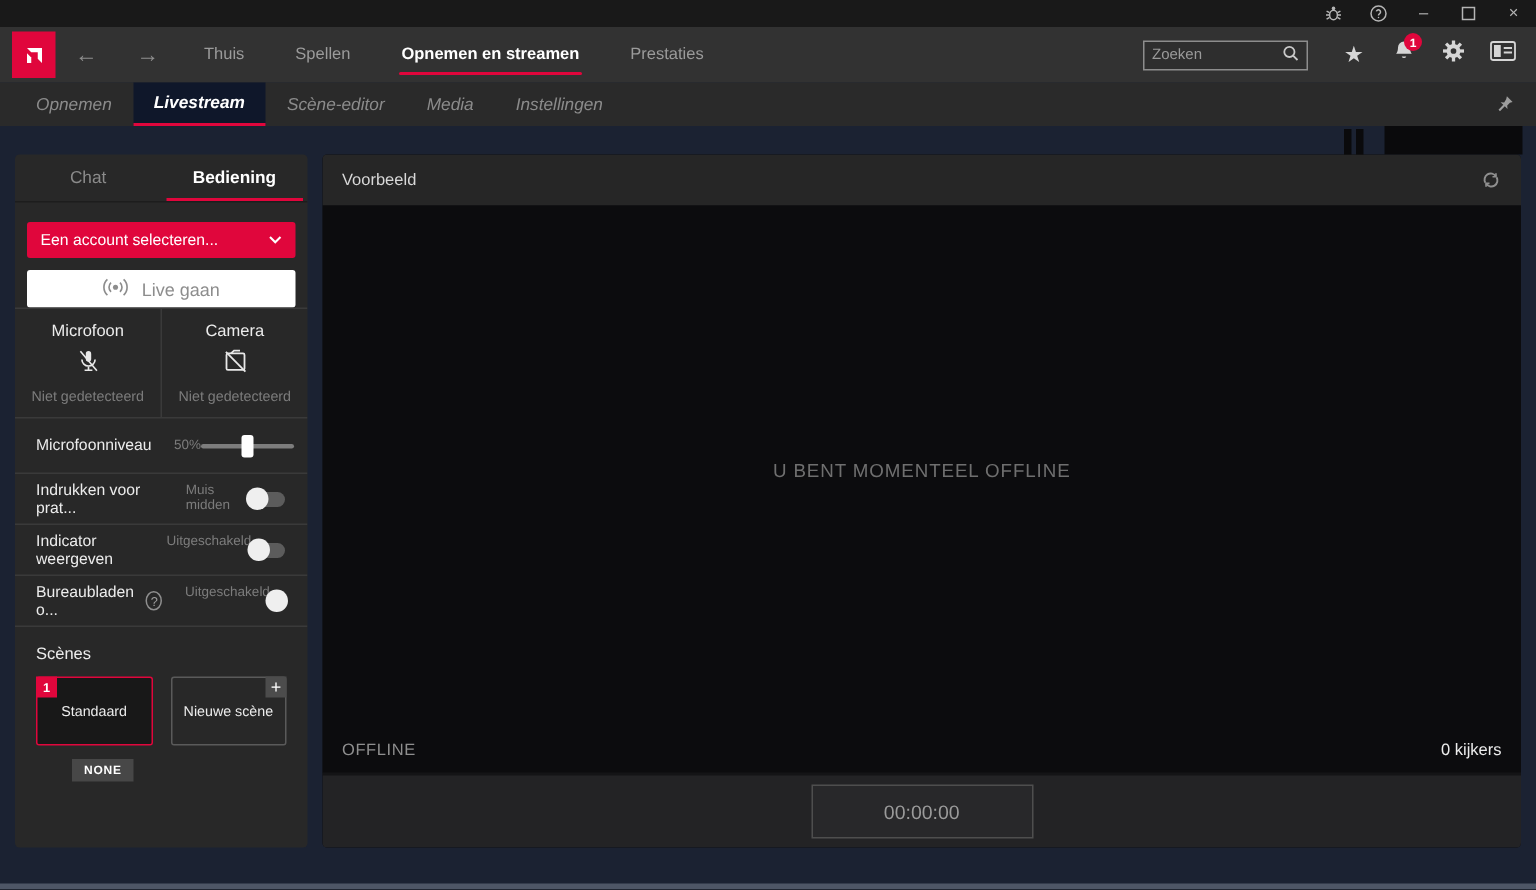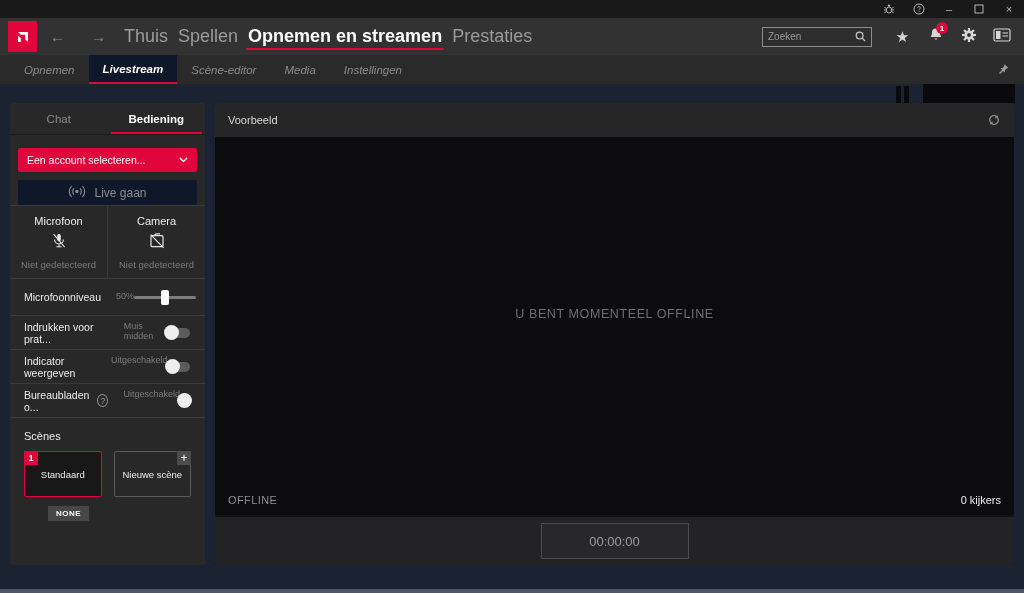--- a/index.html
+++ b/index.html
@@ -14,21 +14,21 @@
   .tb-btn { width:30px; height:18px; display:flex; align-items:center; justify-content:center;
     color:#b5b5b5; font-size:11px; line-height:1; }
   .tb-btn svg { display:block; }
 
   
   .navbar { position:absolute; top:18px; left:0; right:0; height:37px; background:#323232;
     display:flex; align-items:center; }
   .amd-logo { width:29px; height:31px; background:var(--accent); margin-left:8px;
     display:flex; align-items:center; justify-content:center; flex:0 0 auto; }
   .nav-arrow { color:#8f8f8f; font-size:15px; padding:0 13px; line-height:37px; }
-  .nav-item { position:relative; color:#9b9b9b; font-size:18px; margin:0 5px; line-height:37px; white-space:nowrap; }
+  .nav-item { position:relative; color:#9b9b9b; font-size:11px; margin:0 17px; line-height:37px; white-space:nowrap; }
   .nav-item.active { color:#ffffff; font-weight:bold; }
   .nav-item.active::after { content:""; position:absolute; left:-2px; right:-2px; bottom:5px;
     height:2.5px; background:var(--accent); border-radius:1px; }
   .nav-right { margin-left:auto; display:flex; align-items:center; padding-right:6px; }
   .search-box { width:110px; height:20px; border:1px solid #8d8d8d; background:#2e2e2e;
     display:flex; align-items:center; padding:0 5px; margin-right:14px; }
   .search-box input { flex:1; min-width:0; background:transparent; border:none; outline:none;
     color:#cccccc; font-size:10px; font-family:"Liberation Sans", sans-serif; }
   .search-box input::placeholder { color:#9a9a9a; }
   .icon-btn { width:33px; height:37px; display:flex; align-items:center; justify-content:center;
@@ -59,21 +59,21 @@
     background:#282828; border-radius:3px; overflow:hidden; }
   .panel-tabs { display:flex; height:32px; border-bottom:1px solid #1d1d1d; }
   .panel-tab { flex:1; display:flex; align-items:center; justify-content:center; position:relative;
     color:#8b8b8b; font-size:11.5px; }
   .panel-tab.active { color:#ffffff; font-weight:bold; }
   .panel-tab.active::after { content:""; position:absolute; left:3px; right:3px; bottom:0;
     height:2px; background:var(--accent); }
   .account-btn { margin:13px 8px 0 8px; height:24px; background:var(--accent); border-radius:2px;
     display:flex; align-items:center; padding:0 9px; color:#ffffff; font-size:10.5px; }
   .account-btn .chev { margin-left:auto; display:flex; }
-  .live-btn { margin:8px 8px 0 8px; height:25px; background:#0f172a; border-radius:2px;
+  .live-btn { margin:8px 8px 0 8px; height:25px; background:#ffffff; border-radius:2px;
     display:flex; align-items:center; justify-content:center; gap:8px;
     color:#8d8d8d; font-size:12px; }
   .devices { border-top:1px solid #3a3a3a; border-bottom:1px solid #3a3a3a;
     display:flex; height:74px; }
   .device { flex:1; display:flex; flex-direction:column; align-items:center;
     justify-content:space-between; padding:9px 0 8px 0; }
   .device + .device { border-left:1px solid #3a3a3a; }
   .device-name { font-size:11px; color:#ececec; }
   .device-icon { color:#e8e8e8; }
   .device-status { font-size:9.5px; color:#7c7c7c; }

